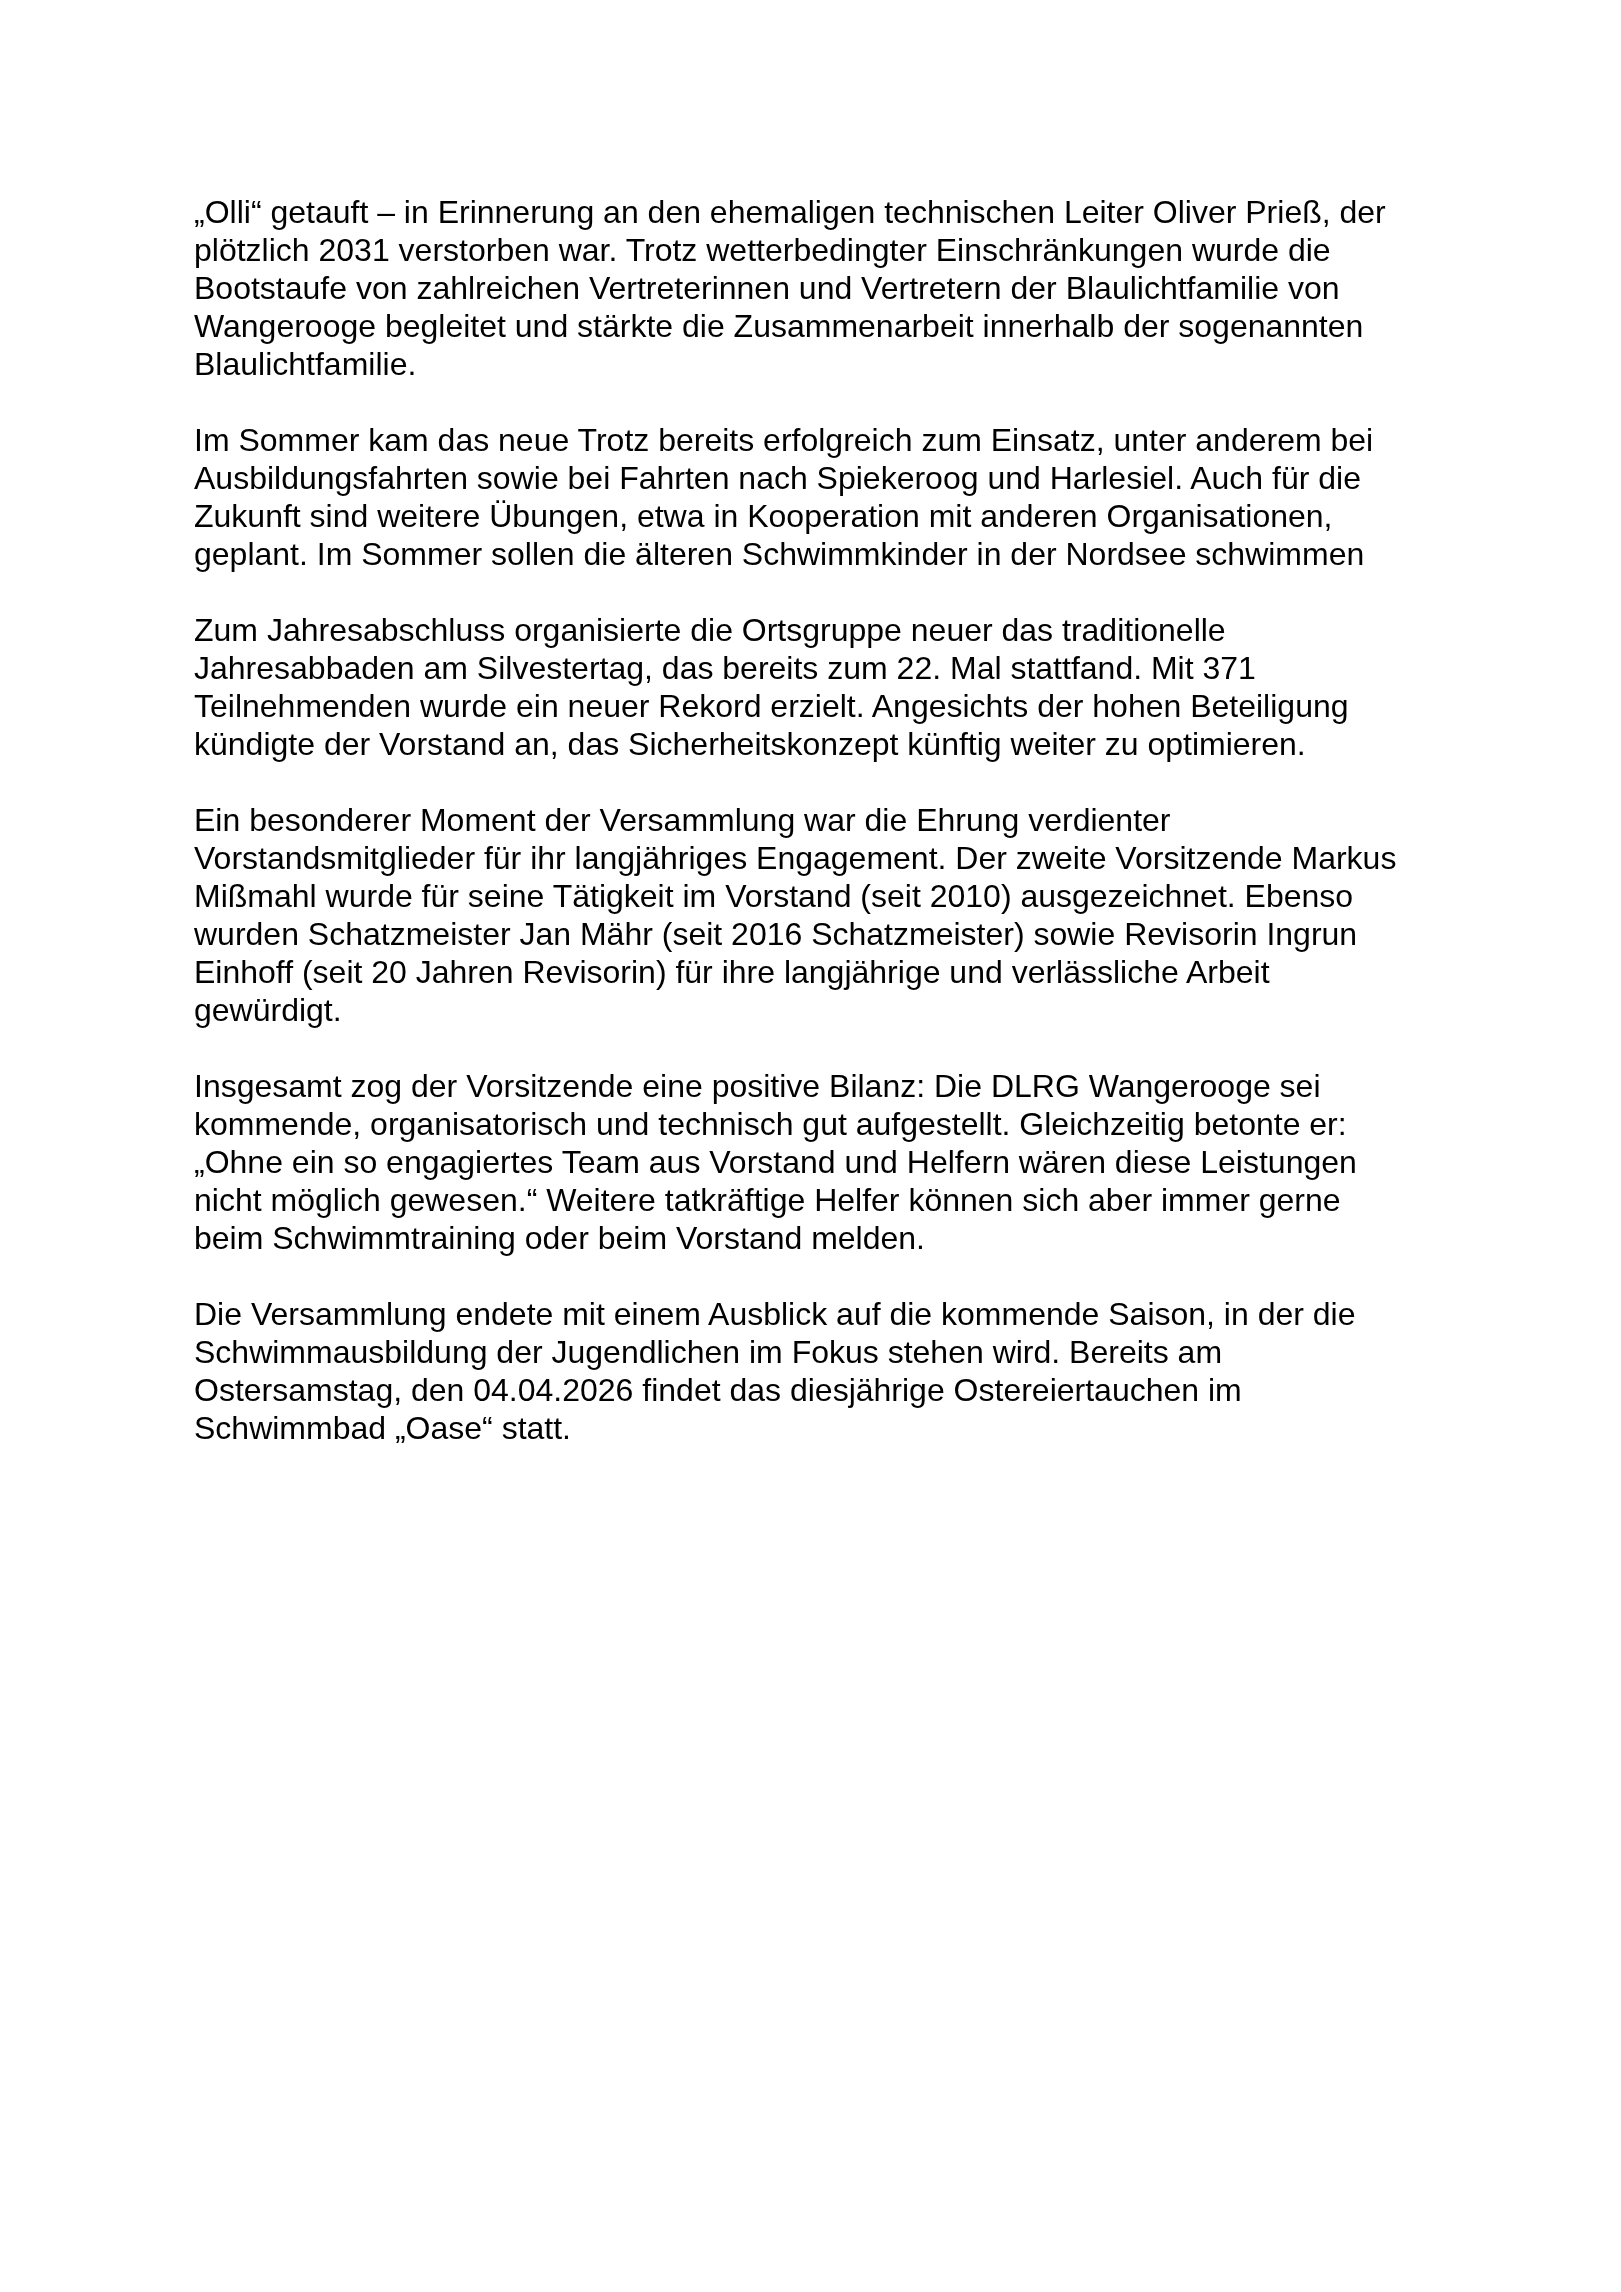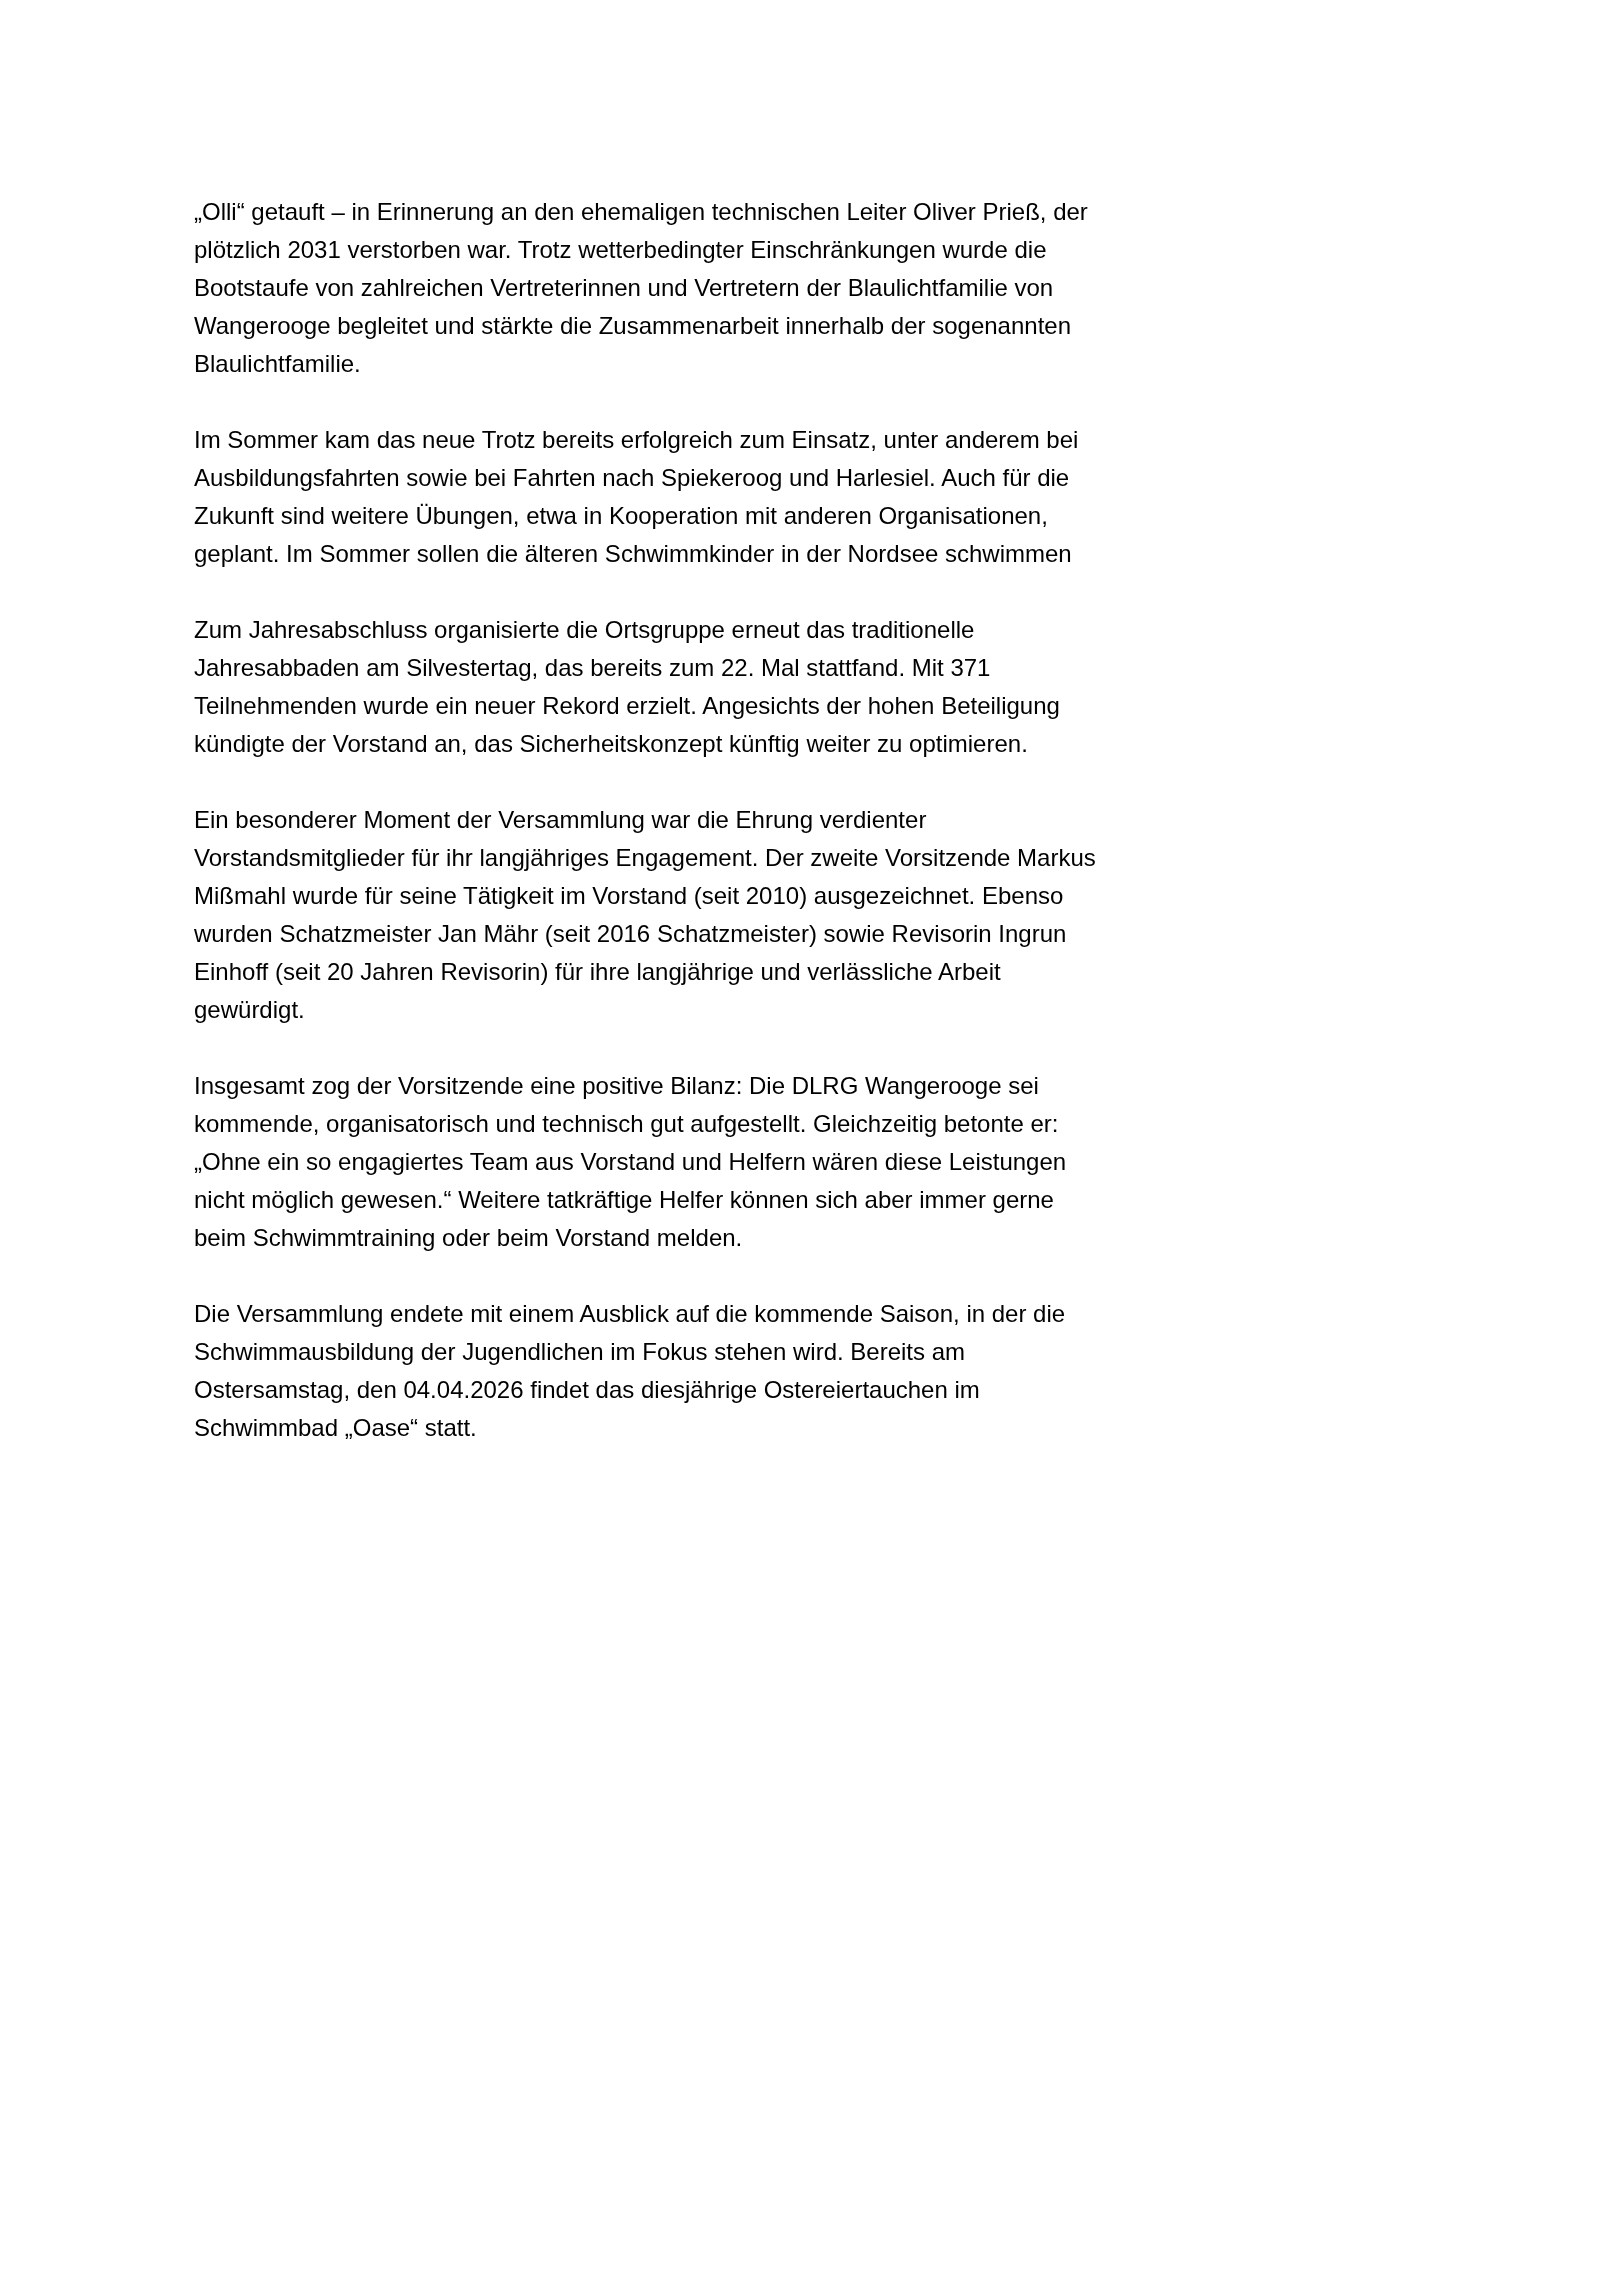--- a/index.html
+++ b/index.html
@@ -20,21 +20,21 @@
       width: 1621px;
       height: 2293px;
       background: #ffffff;
     }
     .content {
       position: absolute;
       left: 194px;
       top: 193px;
       width: 1245px;
       font-family: "Liberation Sans", sans-serif;
-      font-size: 24px;
+      font-size: 32px;
       line-height: 38px;
       color: #000000;
     }
     .para {
       margin: 0 0 38px 0;
     }
     .line {
       display: block;
       white-space: nowrap;
       height: 38px;
@@ -55,21 +55,21 @@
     </p>
 
     <p class="para">
       <span class="line">Im Sommer kam das neue Trotz bereits erfolgreich zum Einsatz, unter anderem bei</span>
       <span class="line">Ausbildungsfahrten sowie bei Fahrten nach Spiekeroog und Harlesiel. Auch für die</span>
       <span class="line">Zukunft sind weitere Übungen, etwa in Kooperation mit anderen Organisationen,</span>
       <span class="line">geplant. Im Sommer sollen die älteren Schwimmkinder in der Nordsee schwimmen</span>
     </p>
 
     <p class="para">
-      <span class="line">Zum Jahresabschluss organisierte die Ortsgruppe erneut das traditionelle</span>
+      <span class="line">Zum Jahresabschluss organisierte die Ortsgruppe neuer das traditionelle</span>
       <span class="line">Jahresabbaden am Silvestertag, das bereits zum 22. Mal stattfand. Mit 371</span>
       <span class="line">Teilnehmenden wurde ein neuer Rekord erzielt. Angesichts der hohen Beteiligung</span>
       <span class="line">kündigte der Vorstand an, das Sicherheitskonzept künftig weiter zu optimieren.</span>
     </p>
 
     <p class="para">
       <span class="line">Ein besonderer Moment der Versammlung war die Ehrung verdienter</span>
       <span class="line">Vorstandsmitglieder für ihr langjähriges Engagement. Der zweite Vorsitzende Markus</span>
       <span class="line">Mißmahl wurde für seine Tätigkeit im Vorstand (seit 2010) ausgezeichnet. Ebenso</span>
       <span class="line">wurden Schatzmeister Jan Mähr (seit 2016 Schatzmeister) sowie Revisorin Ingrun</span>

